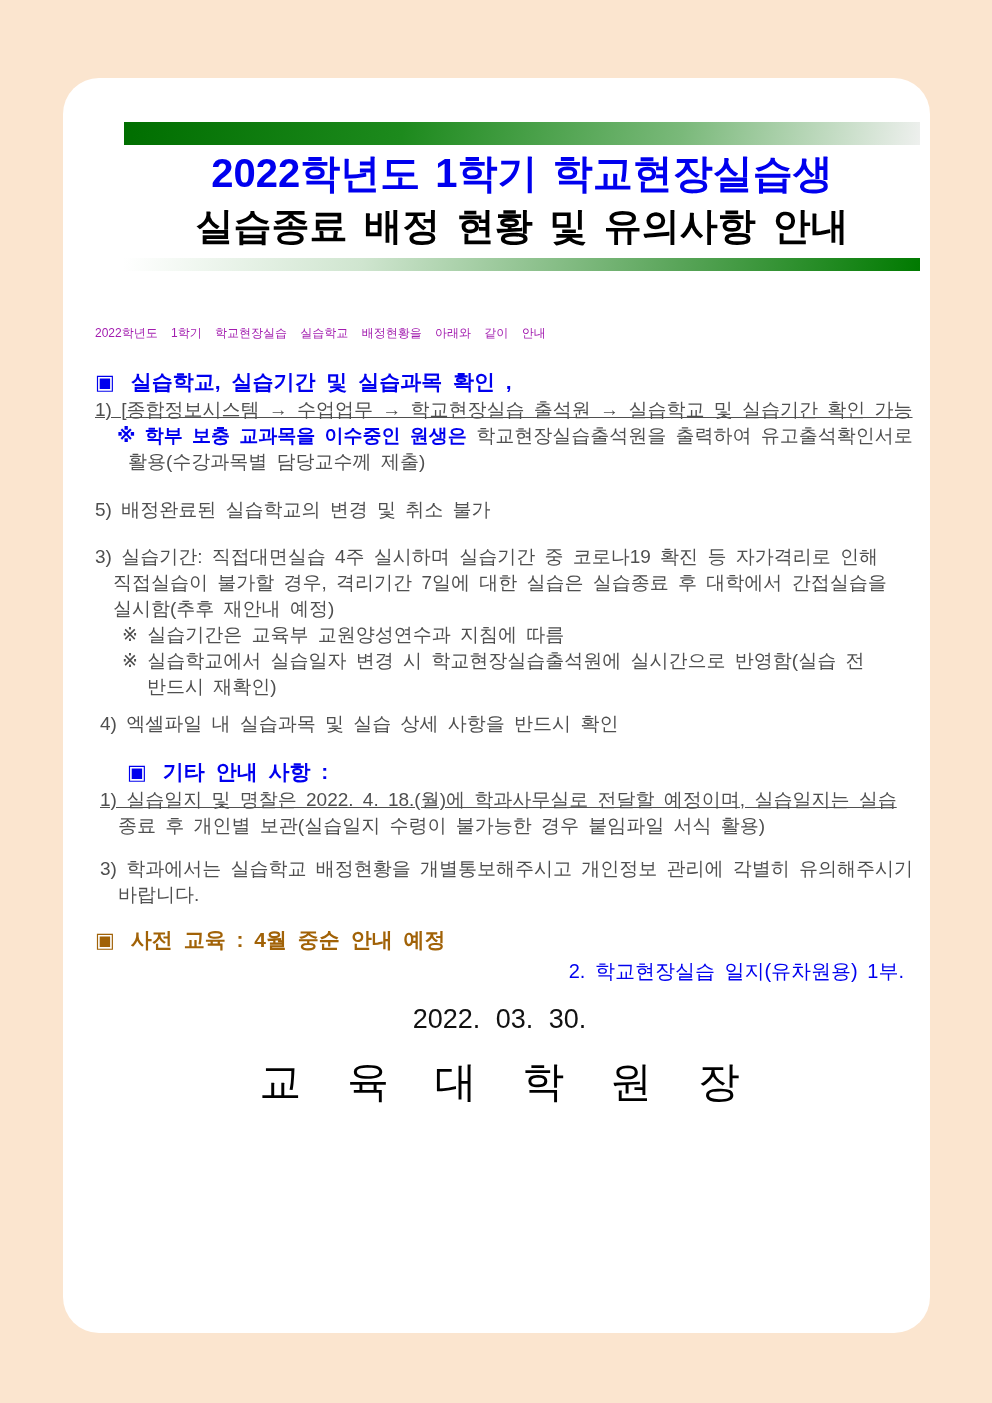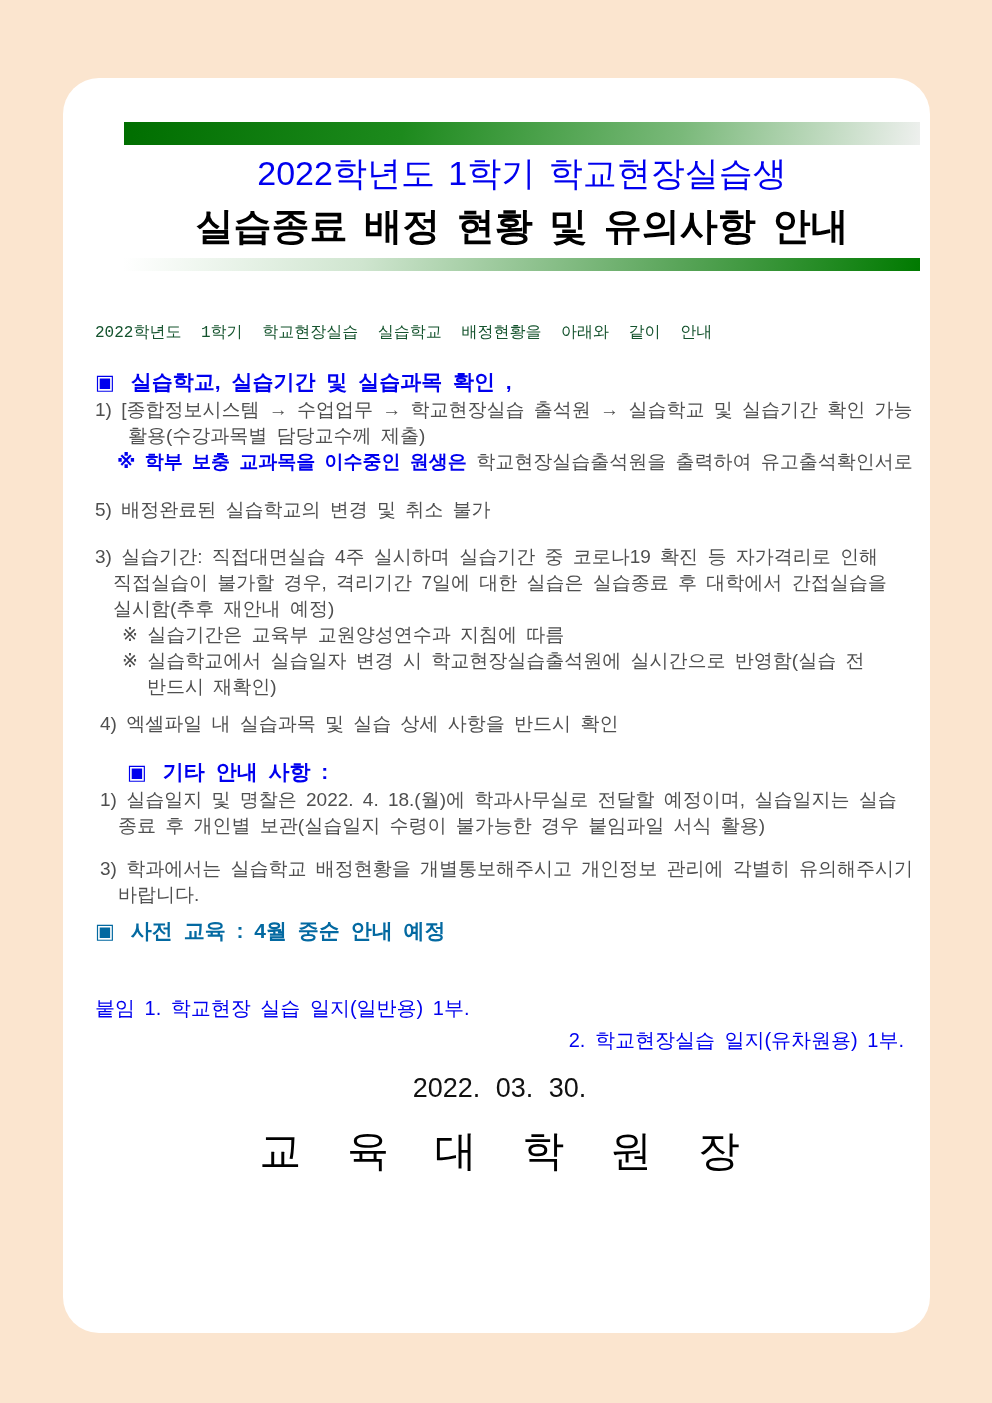--- a/index.html
+++ b/index.html
@@ -32,23 +32,23 @@
     height: 13px;
     background: linear-gradient(100deg, #ffffff 0%, #cfe5cf 30%, #58a458 70%, #007a00 100%);
   }
   .title-wrap {
     margin-left: 61px;
     width: 796px;
     text-align: center;
   }
   .title1 {
     margin-top: 5px;
-    font-size: 34px;
+    font-size: 40px;
     line-height: 46px;
-    font-weight: normal;
+    font-weight: bold;
     color: #0000ee;
     word-spacing: 4px;
     white-space: nowrap;
   }
   .title2 {
     margin-top: 7px;
     font-size: 38px;
     line-height: 46px;
     font-weight: bold;
     color: #000000;
@@ -60,51 +60,50 @@
     color: #4f4f4f;
   }
   .line {
     font-size: 19px;
     line-height: 26px;
     height: 26px;
     white-space: nowrap;
     word-spacing: 4px;
   }
   .intro-line {
-    font-size: 16px;
+    font-size: 12px;
     line-height: 30px;
     height: 30px;
-    color: #14532d;
+    color: #a21caf;
     word-spacing: 10px;
     white-space: nowrap;
-    font-family: Liberation Mono, monospace;
   }
   .intro-first { margin-top: 47px; }
   .sec-header {
     font-size: 21px;
     line-height: 26px;
     height: 26px;
     font-weight: bold;
     color: #0000ee;
     word-spacing: 5px;
     white-space: nowrap;
   }
   .sec-header .marker { margin-right: 16px; }
   .sec1-header { margin-top: 21px; }
   .sec2-header { margin-top: 22px; margin-left: 32px; }
-  .sec3-header { margin-top: 10px; color: #0369a1; }
+  .sec3-header { margin-top: 19px; color: #a16207; }
   .note-blue { color: #0000ee; font-weight: bold; }
   .ind-22 { margin-left: 22px; }
   .ind-33 { margin-left: 33px; }
   .ind-18 { margin-left: 18px; }
   .ind-27 { margin-left: 27px; }
   .ind-52 { margin-left: 52px; }
   .ind-5  { margin-left: 5px; }
   .ind-23 { margin-left: 23px; }
-  .mt-2  { margin-top: 2px; }
+  .mt-2  { margin-top: 2px; text-decoration: underline; }
   .mt-11 { margin-top: 11px; }
   .mt-17 { margin-top: 17px; }
   .mt-21 { margin-top: 21px; }
   .mt-22 { margin-top: 22px; }
   .mt-23 { margin-top: 23px; }
   .att-line {
     font-size: 20px;
     line-height: 28px;
     height: 28px;
     color: #0000ee;
@@ -149,24 +148,24 @@
 
   <div class="content">
 
     <div class="intro-line intro-first">2022학년도 1학기 학교현장실습 실습학교 배정현황을 아래와 같이 안내</div>
 
     <div class="sec-header sec1-header">
       <span class="marker">▣</span><span>실습학교, 실습기간 및 실습과목 확인 ,</span>
     </div>
 
     <div class="line mt-2">1) [종합정보시스템 → 수업업무 → 학교현장실습 출석원 → 실습학교 및 실습기간 확인 가능</div>
-    <div class="line ind-33">활용(수강과목별 담당교수께 제출)</div>
     <div class="line ind-22">
       <span class="note-blue">※ 학부 보충 교과목을 이수중인 원생은</span><span> 학교현장실습출석원을 출력하여 유고출석확인서로</span>
     </div>
+    <div class="line ind-33">활용(수강과목별 담당교수께 제출)</div>
 
     <div class="line mt-22">5) 배정완료된 실습학교의 변경 및 취소 불가</div>
 
     <div class="line mt-21">3) 실습기간: 직접대면실습 4주 실시하며 실습기간 중 코로나19 확진 등 자가격리로 인해</div>
     <div class="line ind-18">직접실습이 불가할 경우, 격리기간 7일에 대한 실습은 실습종료 후 대학에서 간접실습을</div>
     <div class="line ind-18">실시함(추후 재안내 예정)</div>
     <div class="line ind-27">※ 실습기간은 교육부 교원양성연수과 지침에 따름</div>
     <div class="line ind-27">※ 실습학교에서 실습일자 변경 시 학교현장실습출석원에 실시간으로 반영함(실습 전</div>
     <div class="line ind-52">반드시 재확인)</div>
 
@@ -180,21 +179,20 @@
     <div class="line ind-23">종료 후 개인별 보관(실습일지 수령이 불가능한 경우 붙임파일 서식 활용)</div>
 
 
     <div class="line mt-17 ind-5">3) 학과에서는 실습학교 배정현황을 개별통보해주시고 개인정보 관리에 각별히 유의해주시기</div>
     <div class="line ind-23">바랍니다.</div>
 
     <div class="sec-header sec3-header">
       <span class="marker">▣</span><span>사전 교육 : 4월 중순 안내 예정</span>
     </div>
 
-    <div class="att-line att-first">붙임 1. 학교현장 실습 일지(일반용) 1부.</div>
     <div class="att-line att-second">2. 학교현장실습 일지(유차원용) 1부.</div>
 
     <div class="doc-date">2022. 03. 30.</div>
 
     <div class="signature">교 육 대 학 원 장</div>
 
   </div>
 </div>
 
 </body></html>

